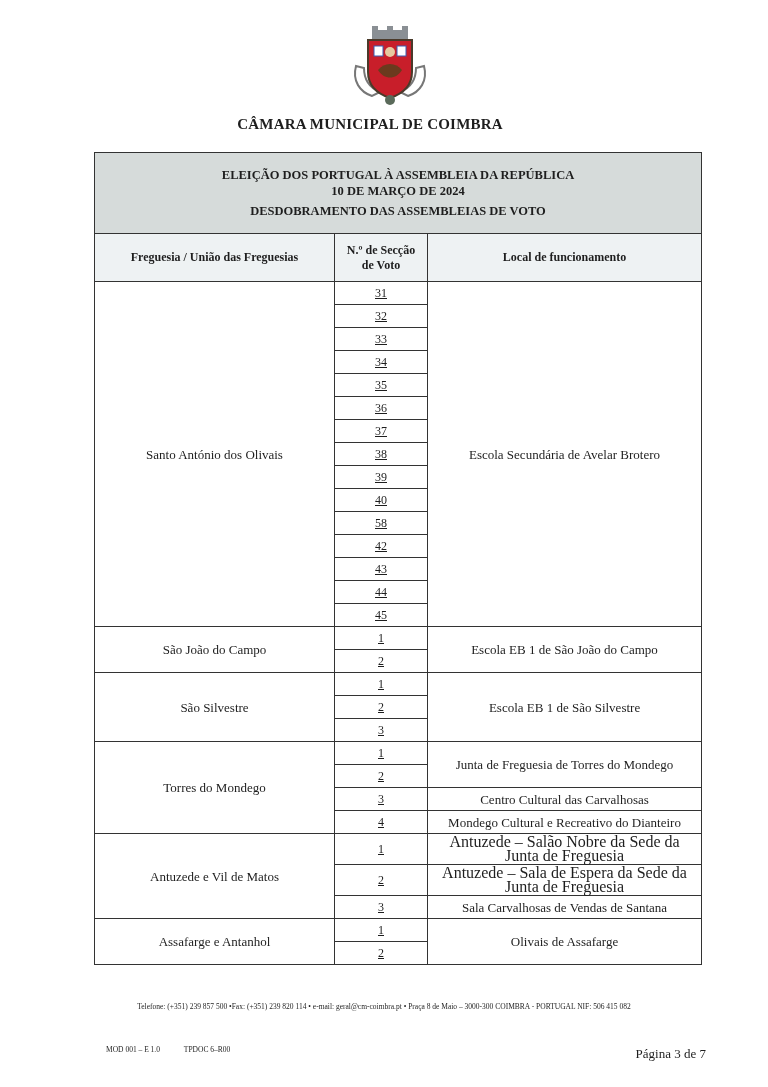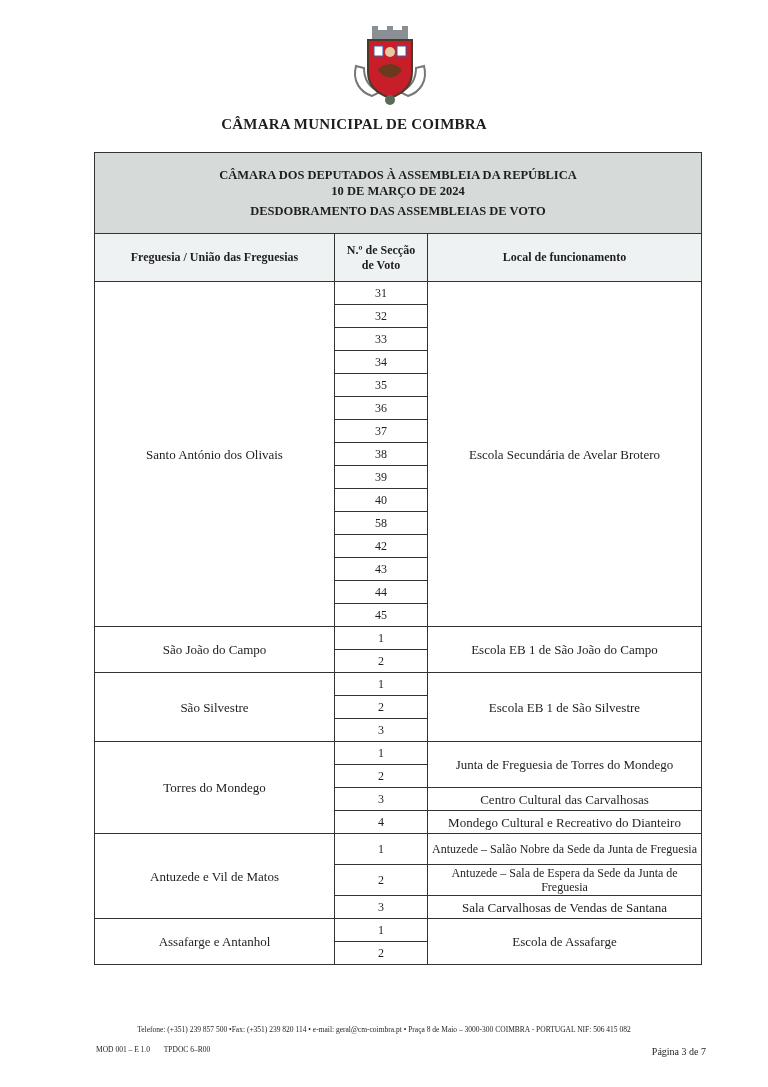--- a/index.html
+++ b/index.html
@@ -1,35 +1,35 @@
 <!DOCTYPE html>
 <html><head>
 <meta charset="utf-8">
 <style>
   html, body { margin:0; padding:0; background:#ffffff; }
   body { width:768px; height:1087px; position:relative; overflow:hidden;
          font-family:"Liberation Serif","DejaVu Serif",serif; color:#1e1e1e; }
   .crest { position:absolute; left:350px; top:26px; width:80px; height:82px; }
-  .org-title { position:absolute; left:0; width:708px; top:116px; text-align:center;
+  .org-title { position:absolute; left:16px; width:708px; top:116px; text-align:center;
                font-weight:bold; font-size:15px; letter-spacing:0.2px; }
   table.main { position:absolute; left:94px; top:152px; width:607px;
                border-collapse:collapse; table-layout:fixed; font-size:12px; }
   table.main td, table.main th { border:1.4px solid #333; padding:0; text-align:center;
                vertical-align:middle; }
   .title-band { background:#d6dbda; height:80px; font-weight:bold; font-size:12.5px; line-height:16px; }
   .title-band .l3 { margin-top:4px; display:block; }
   .hdr th { background:#eef2f3; font-weight:bold; font-size:12px; height:47px; line-height:15px; }
-  td.sec { height:22px; font-size:12px; }
+  td.sec { height:22px; font-size:12px;text-decoration:underline; }
   td.sec.tall { height:30px; }
   td.frg, td.loc { font-size:13px; line-height:15px; }
-  td.loc.small { font-size:12px; line-height:14px; padding:0 4px; }
-  .footer1 { position:absolute; left:0; width:768px; top:1025px; text-align:center; font-size:7.5px; }
+  td.loc.small { font-size:16px; line-height:14px; padding:0 4px; }
+  .footer1 { position:absolute; left:0; width:768px; top:1002px; text-align:center; font-size:7.5px; }
   .footer2l { position:absolute; left:96px; top:1045px; font-size:7.5px; }
-  .footer2l span { margin-right:12px; }
-  .footer2r { position:absolute; right:62px; top:1046px; font-size:10px; }
+  .footer2l span { margin-right:12px;margin-left:10px; }
+  .footer2r { position:absolute; right:62px; top:1046px; font-size:13px; }
 </style>
 </head>
 <body>
 
 <div class="crest">
   <svg viewBox="0 0 80 82" width="80" height="82">
     <path d="M6 40 C2 55 10 66 22 70 L30 66 C20 62 14 54 14 42 Z" fill="none" stroke="#777" stroke-width="2"></path>
     <path d="M74 40 C78 55 70 66 58 70 L50 66 C60 62 66 54 66 42 Z" fill="none" stroke="#777" stroke-width="2"></path>
     <rect x="22" y="4" width="36" height="10" fill="#8a8f94"></rect>
     <rect x="22" y="0" width="6" height="6" fill="#8a8f94"></rect>
@@ -48,21 +48,21 @@
 
 <table class="main">
   <colgroup>
       <col style="width:240px">
       <col style="width:93px">
       <col style="width:274px">
     </colgroup>
   <tbody>
       <tr>
     <td colspan="3" class="title-band">
-      <span>CÂMARA DOS DEPUTADOS À ASSEMBLEIA DA REPÚBLICA</span><br>
+      <span>ELEIÇÃO DOS PORTUGAL À ASSEMBLEIA DA REPÚBLICA</span><br>
       <span>10 DE MARÇO DE 2024</span>
       <span class="l3">DESDOBRAMENTO DAS ASSEMBLEIAS DE VOTO</span>
     </td>
   </tr>
   <tr class="hdr">
     <th>Freguesia / União das Freguesias</th>
     <th><span>N.º de Secção</span><br><span>de Voto</span></th>
     <th>Local de funcionamento</th>
   </tr>
 
@@ -162,21 +162,21 @@
     <td class="loc small">Antuzede – Sala de Espera da Sede da Junta de Freguesia</td>
   </tr>
   <tr>
     <td class="sec">3</td>
     <td class="loc">Sala Carvalhosas de Vendas de Santana</td>
   </tr>
 
   <tr>
     <td rowspan="2" class="frg">Assafarge e Antanhol</td>
     <td class="sec">1</td>
-    <td rowspan="2" class="loc">Escola de Assafarge</td>
+    <td rowspan="2" class="loc">Olivais de Assafarge</td>
   </tr>
   <tr>
         <td class="sec">2</td>
       </tr>
 </tbody>
   </table>
 
 <div class="footer1">Telefone: (+351) 239 857 500 •Fax: (+351) 239 820 114 • e-mail: geral@cm-coimbra.pt • Praça 8 de Maio – 3000-300 COIMBRA - PORTUGAL NIF: 506 415 082</div>
 <div class="footer2l">
   <span>MOD 001 – E 1.0</span>

